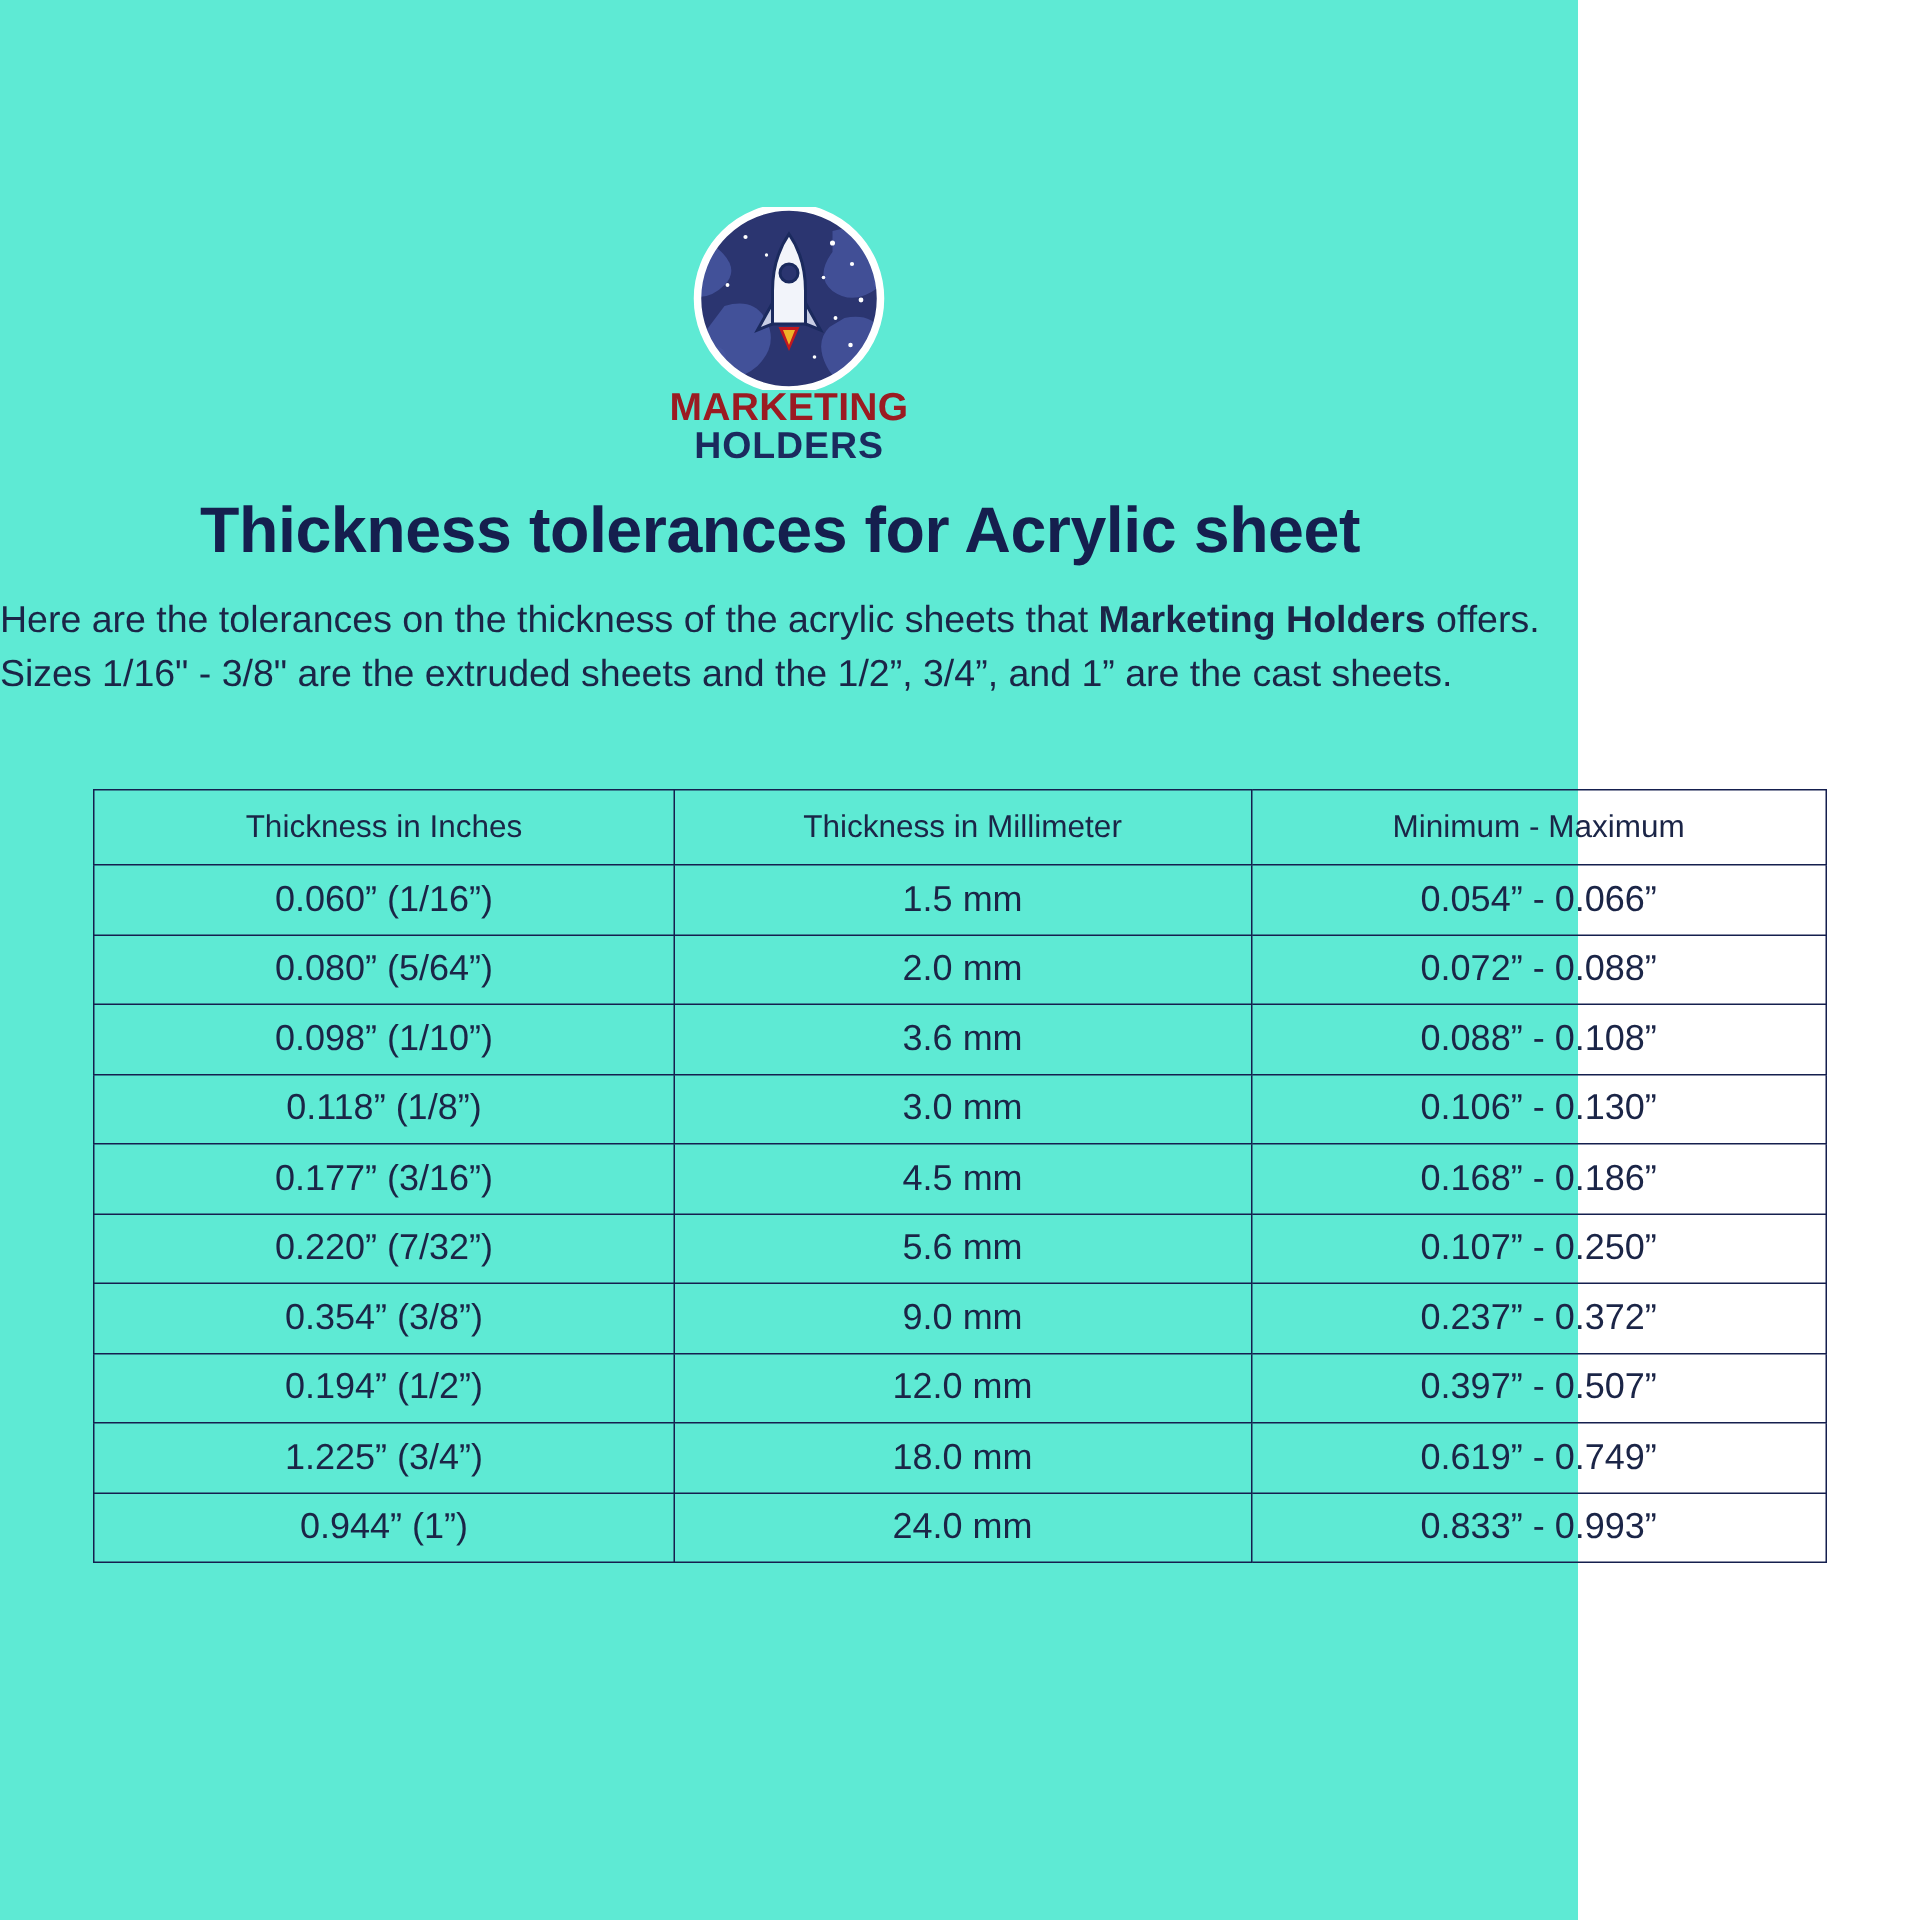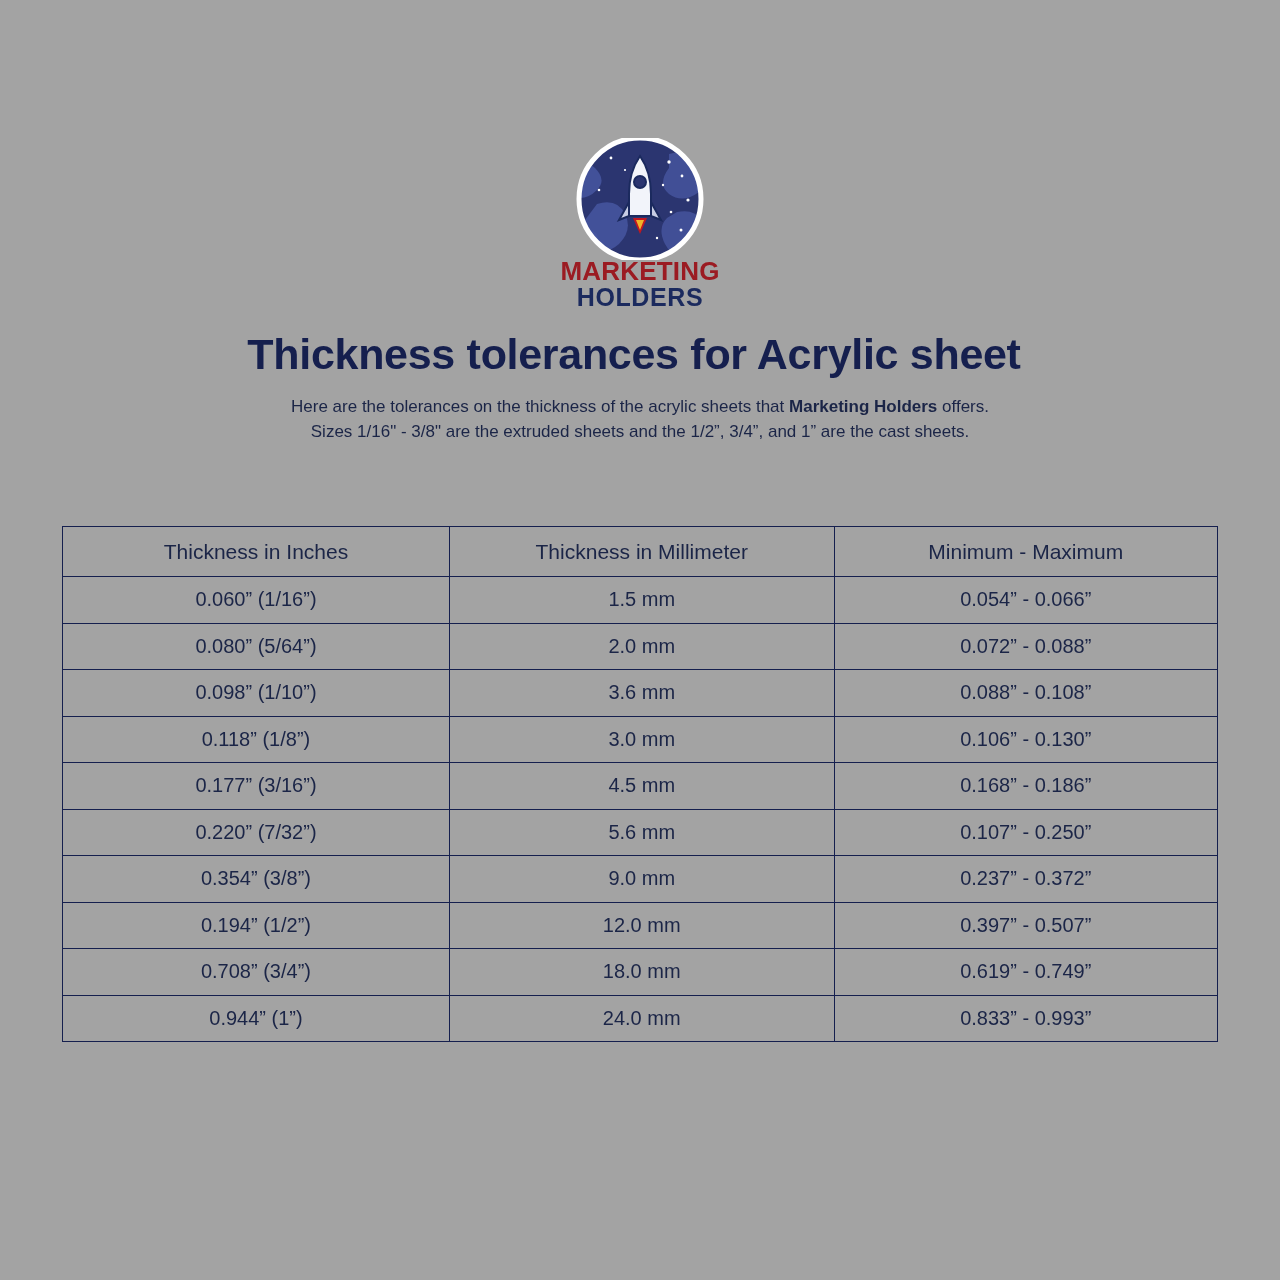--- a/index.html
+++ b/index.html
@@ -5,24 +5,24 @@
   * { box-sizing: border-box; }
   html, body {
     margin: 0;
     padding: 0;
     width: 1280px;
     height: 1280px;
     background: #ffffff;
     font-family: "Liberation Sans", sans-serif;
   }
   .page {
-    width: 1280px;
+    width: 1052px;
     height: 1280px;
     position: relative;
-    background: #a3a3a3;
+    background: #5eead4;
   }
 
   
   .logo-wrap {
     width: 100%;
     display: flex;
     justify-content: center;
     align-items: center;
     padding-top: 138px;
   }
@@ -68,22 +68,22 @@
     margin: 14px 12px 0 0;
     text-align: center;
     font-size: 43px;
     font-weight: bold;
     color: #151f4e;
     letter-spacing: -0.3px;
   }
   .subtitle {
     margin: 16px auto 0 auto;
     width: 1160px;
-    text-align: center;
-    font-size: 17px;
+    text-align: left;
+    font-size: 25px;
     color: #1b2547;
     line-height: 1.45;
   }
   .subtitle b { font-weight: bold; }
 
   
   .table-wrap {
     position: absolute;
     top: 526px;
     left: 62px;
@@ -101,21 +101,21 @@
     color: #1b2547;
     font-weight: normal;
     height: 46.5px;
     padding: 0 6px;
   }
   table.tolerances th {
     font-size: 21px;
     height: 50px;
   }
   table.tolerances td {
-    font-size: 20px;
+    font-size: 24px;
   }
   table.tolerances col.c1 { width: 33.5%; }
   table.tolerances col.c2 { width: 33.3%; }
   table.tolerances col.c3 { width: 33.2%; }
 </style>
 </head>
 <body>
 
 <div class="page">
 
@@ -222,21 +222,21 @@
           <td>0.354” (3/8”)</td>
           <td>9.0 mm</td>
           <td>0.237” - 0.372”</td>
         </tr>
         <tr>
           <td>0.194” (1/2”)</td>
           <td>12.0 mm</td>
           <td>0.397” - 0.507”</td>
         </tr>
         <tr>
-          <td>0.708” (3/4”)</td>
+          <td>1.225” (3/4”)</td>
           <td>18.0 mm</td>
           <td>0.619” - 0.749”</td>
         </tr>
         <tr>
           <td>0.944” (1”)</td>
           <td>24.0 mm</td>
           <td>0.833” - 0.993”</td>
         </tr>
       </tbody>
     </table>

